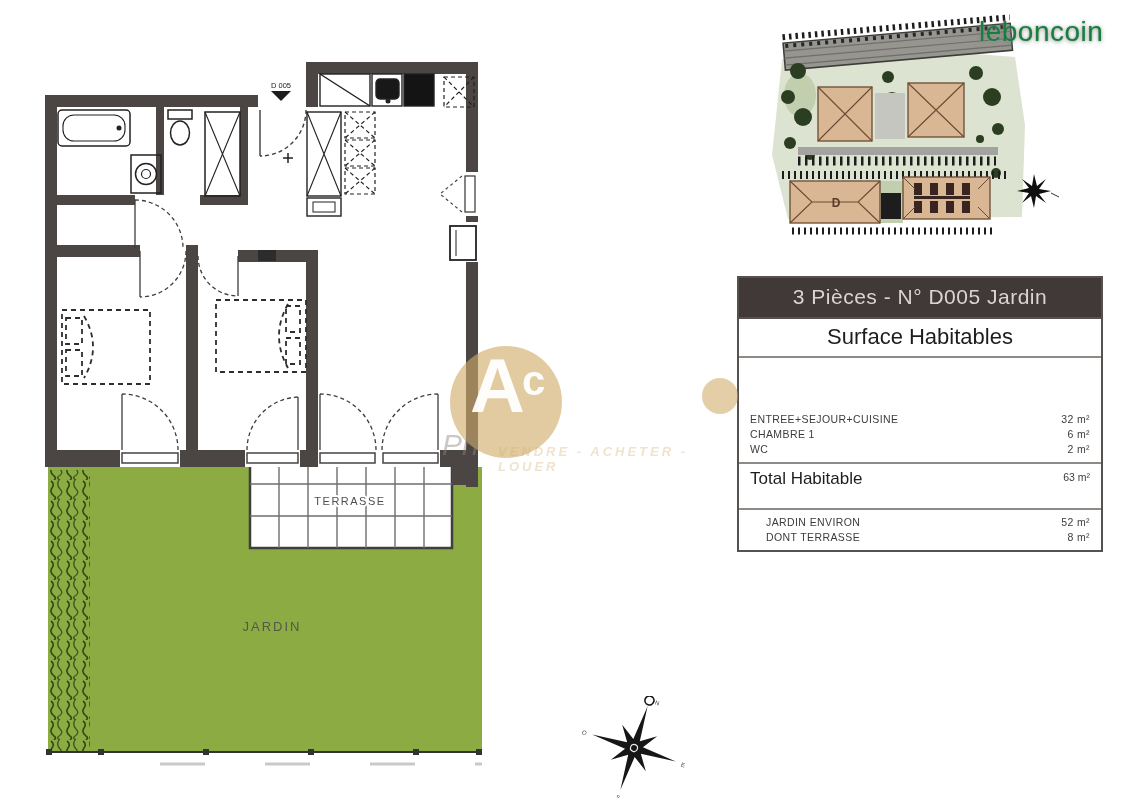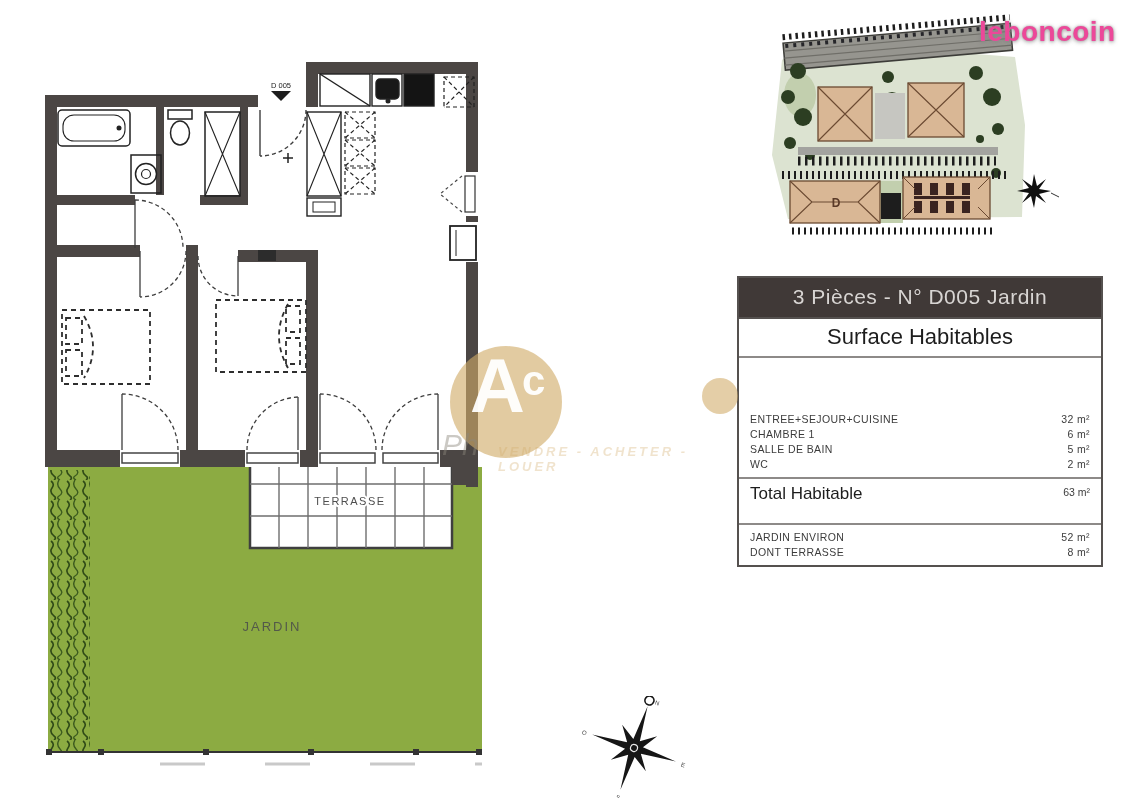--- a/index.html
+++ b/index.html
@@ -2,38 +2,38 @@
 <html><head>
 <meta charset="utf-8">
 <style>
   html,body{margin:0;padding:0;background:#ffffff;}
   .canvas{position:relative;width:1124px;height:800px;background:#fff;overflow:hidden;
           font-family:"Liberation Sans",sans-serif;}
   svg text{font-family:"Liberation Sans",sans-serif;}
 
   
   .lbc-logo{position:absolute;top:16px;left:979px;z-index:5;
-    font-size:28px;font-weight:bold;color:#ec4899;letter-spacing:.5px;
+    font-size:28px;font-weight:normal;color:#15803d;letter-spacing:.5px;
     text-shadow:0 1px 4px rgba(125,125,125,.8),0 0 2px rgba(160,160,160,.7);}
 
   
   .surface-table{position:absolute;left:737px;top:276px;width:366px;z-index:4;
     background:#fff;border:2px solid #55514f;box-sizing:border-box;}
   .st-header{background:#403937;color:#d8d5d3;font-size:21px;text-align:center;
     padding:7px 0 8px;border-bottom:2px solid #55514f;letter-spacing:.5px;}
   .st-sub{font-size:22px;color:#1d1d1d;text-align:center;padding:5px 4px 6px;
     border-bottom:2px solid #8d8a88;}
   .st-rows{padding:5px 0 6px;border-bottom:2px solid #8d8a88;margin-top:48px;}
   .st-row{display:flex;justify-content:space-between;padding:1.5px 11px;
     font-size:10.5px;letter-spacing:.4px;color:#3c3c3c;}
   .st-total{display:flex;justify-content:space-between;align-items:flex-start;
     padding:5px 11px 19px;border-bottom:2px solid #8d8a88;}
   .st-total-label{font-size:17px;color:#1d1d1d;}
   .st-total-value{font-size:10.5px;color:#3c3c3c;padding-top:2px;}
-  .st-extras{padding:4px 0 6px;}
+  .st-extras{padding:4px 0 6px;margin-left:16px;}
 
   
   .watermark{position:absolute;left:436px;top:334px;width:310px;height:150px;
     z-index:6;pointer-events:none;}
   .wm-circle{position:absolute;left:14px;top:12px;width:112px;height:112px;border-radius:50%;
     background:rgba(209,171,103,.62);}
   .wm-a{position:absolute;left:34px;top:14px;font-size:76px;font-weight:bold;
     color:rgba(255,255,255,.95);line-height:1;}
   .wm-c{position:absolute;left:86px;top:26px;font-size:42px;font-weight:bold;
     color:rgba(255,255,255,.95);line-height:1;}
@@ -295,24 +295,20 @@
     <div class="st-rows">
       <div class="st-row">
         <span>ENTREE+SEJOUR+CUISINE</span>
         <span>32 m²</span>
       </div>
       <div class="st-row">
         <span>CHAMBRE 1</span>
         <span>6 m²</span>
       </div>
       <div class="st-row">
-        <span>SALLE DE BAIN</span>
-        <span>5 m²</span>
-      </div>
-      <div class="st-row">
         <span>WC</span>
         <span>2 m²</span>
       </div>
     </div>
     <div class="st-total">
       <span class="st-total-label">Total Habitable</span>
       <span class="st-total-value">63 m²</span>
     </div>
     <div class="st-extras">
       <div class="st-row">

